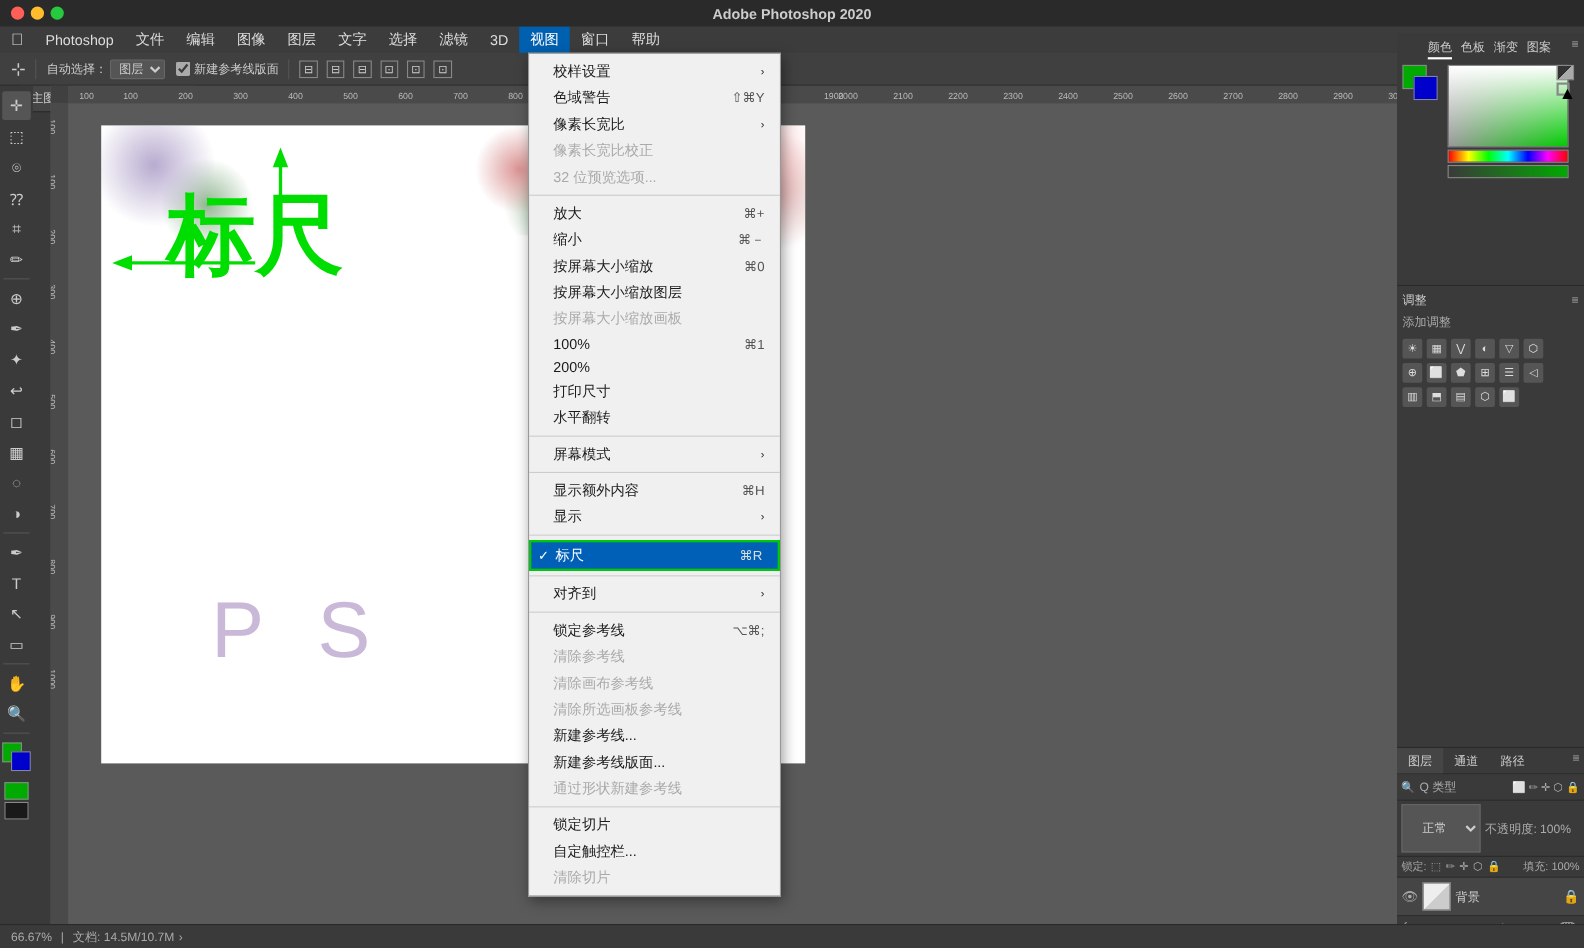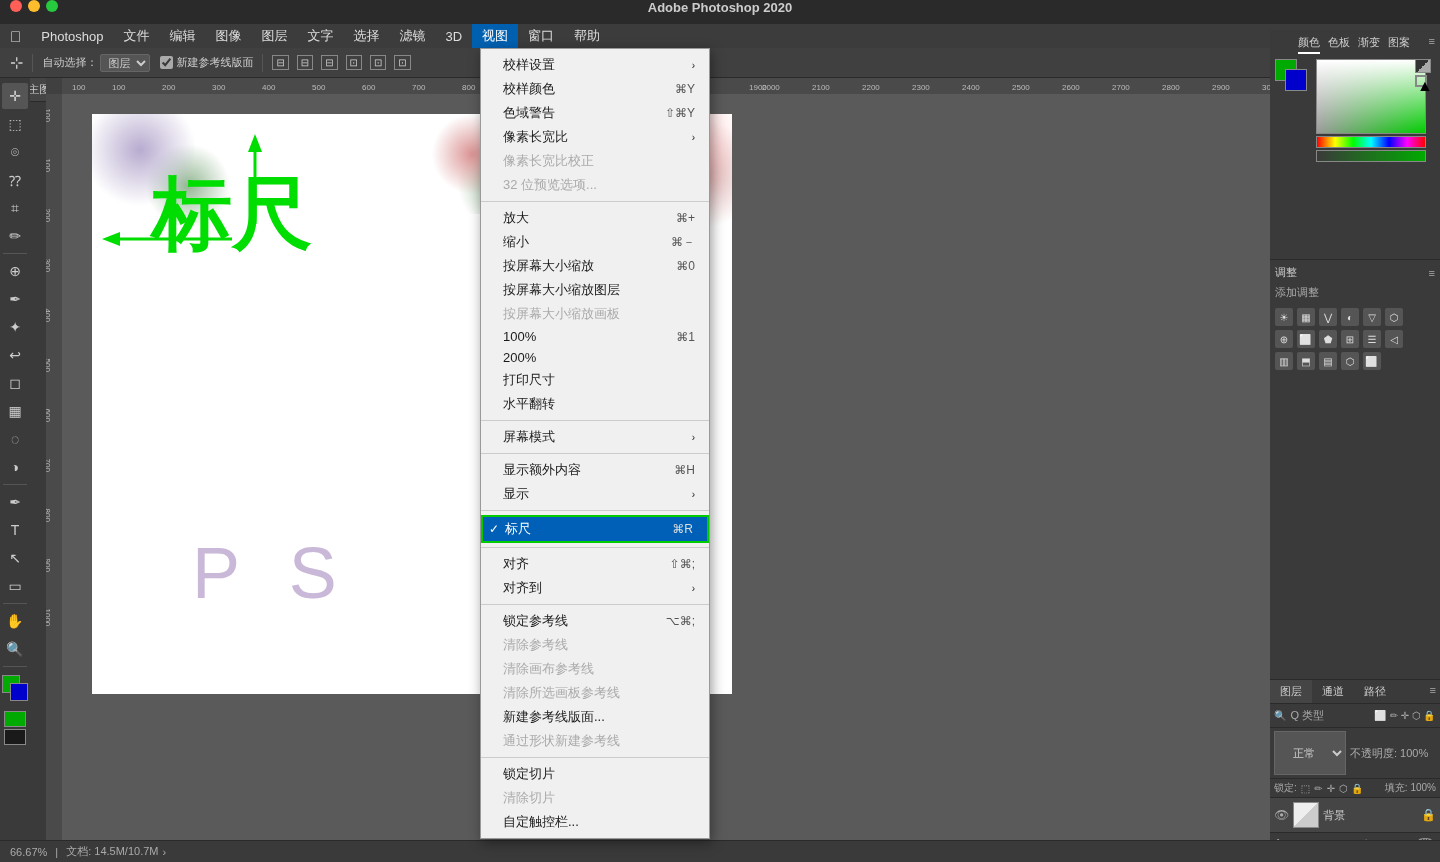--- a/index.html
+++ b/index.html
@@ -1,21 +1,21 @@
 <!DOCTYPE html>
 <html><head>
   <meta charset="utf-8">
   <style>
     * { margin: 0; padding: 0; box-sizing: border-box; }
     body { width: 1440px; height: 862px; overflow: hidden; font-family: -apple-system, "PingFang SC", "Microsoft YaHei", sans-serif; background: #3a3a3a; position: relative; }
 
     
     #titlebar {
       width: 100%; height: 24px; background: #2a2a2a;
-      display: flex; align-items: flex-start; position: relative;
+      display: flex; align-items: center; position: relative;
     }
     #window-controls { display: flex; align-items: center; gap: 6px; padding-left: 10px; }
     .win-btn { width: 12px; height: 12px; border-radius: 50%; display: inline-block; }
     .win-btn.red { background: #ff5f56; }
     .win-btn.yellow { background: #ffbd2e; }
     .win-btn.green { background: #27c93f; }
     #app-name { color: #ccc; font-size: 13px; font-weight: 600; position: absolute; left: 50%; transform: translateX(-50%); }
 
     
     #menubar {
@@ -465,24 +465,20 @@
 </div>
 
 <div id="dropdown-overlay">
 
   <div class="menu-section">
     <div class="dd-item">
       <span>校样设置</span>
       <span class="arrow">›</span>
     </div>
     <div class="dd-item">
-      <span>校样颜色</span>
-      <span class="shortcut">⌘Y</span>
-    </div>
-    <div class="dd-item">
       <span>色域警告</span>
       <span class="shortcut">⇧⌘Y</span>
     </div>
     <div class="dd-item">
       <span>像素长宽比</span>
       <span class="arrow">›</span>
     </div>
     <div class="dd-item disabled">
       <span>像素长宽比校正</span>
     </div>
@@ -546,60 +542,59 @@
   <div class="menu-section">
     <div class="dd-item highlighted">
       <span class="check">✓</span>
       <span>标尺</span>
       <span class="shortcut">⌘R</span>
     </div>
   </div>
 
   <div class="menu-section">
     <div class="dd-item">
-      <span>对齐</span>
-      <span class="shortcut">⇧⌘;</span>
-    </div>
-    <div class="dd-item">
       <span>对齐到</span>
       <span class="arrow">›</span>
     </div>
   </div>
 
   <div class="menu-section">
     <div class="dd-item">
       <span>锁定参考线</span>
       <span class="shortcut">⌥⌘;</span>
     </div>
     <div class="dd-item disabled">
       <span>清除参考线</span>
     </div>
     <div class="dd-item disabled">
       <span>清除画布参考线</span>
     </div>
     <div class="dd-item disabled">
       <span>清除所选画板参考线</span>
     </div>
     <div class="dd-item">
+      <span>新建参考线...</span>
+    </div>
+    <div class="dd-item">
       <span>新建参考线版面...</span>
     </div>
     <div class="dd-item disabled">
       <span>通过形状新建参考线</span>
     </div>
   </div>
 
   <div class="menu-section">
     <div class="dd-item">
       <span>锁定切片</span>
     </div>
+    <div class="dd-item">
+      <span>自定触控栏...</span>
+    </div>
     <div class="dd-item disabled">
       <span>清除切片</span>
-    </div>
-    <div class="dd-item">
-      <span>自定触控栏...</span>
     </div>
   </div>
 </div>
 
 <div id="statusbar">
   <span>66.67%</span>
   <span style="margin: 0 8px;">|</span>
   <span>文档: 14.5M/10.7M</span>
   <span style="margin-left:4px;cursor:pointer;">›</span>
 </div>

